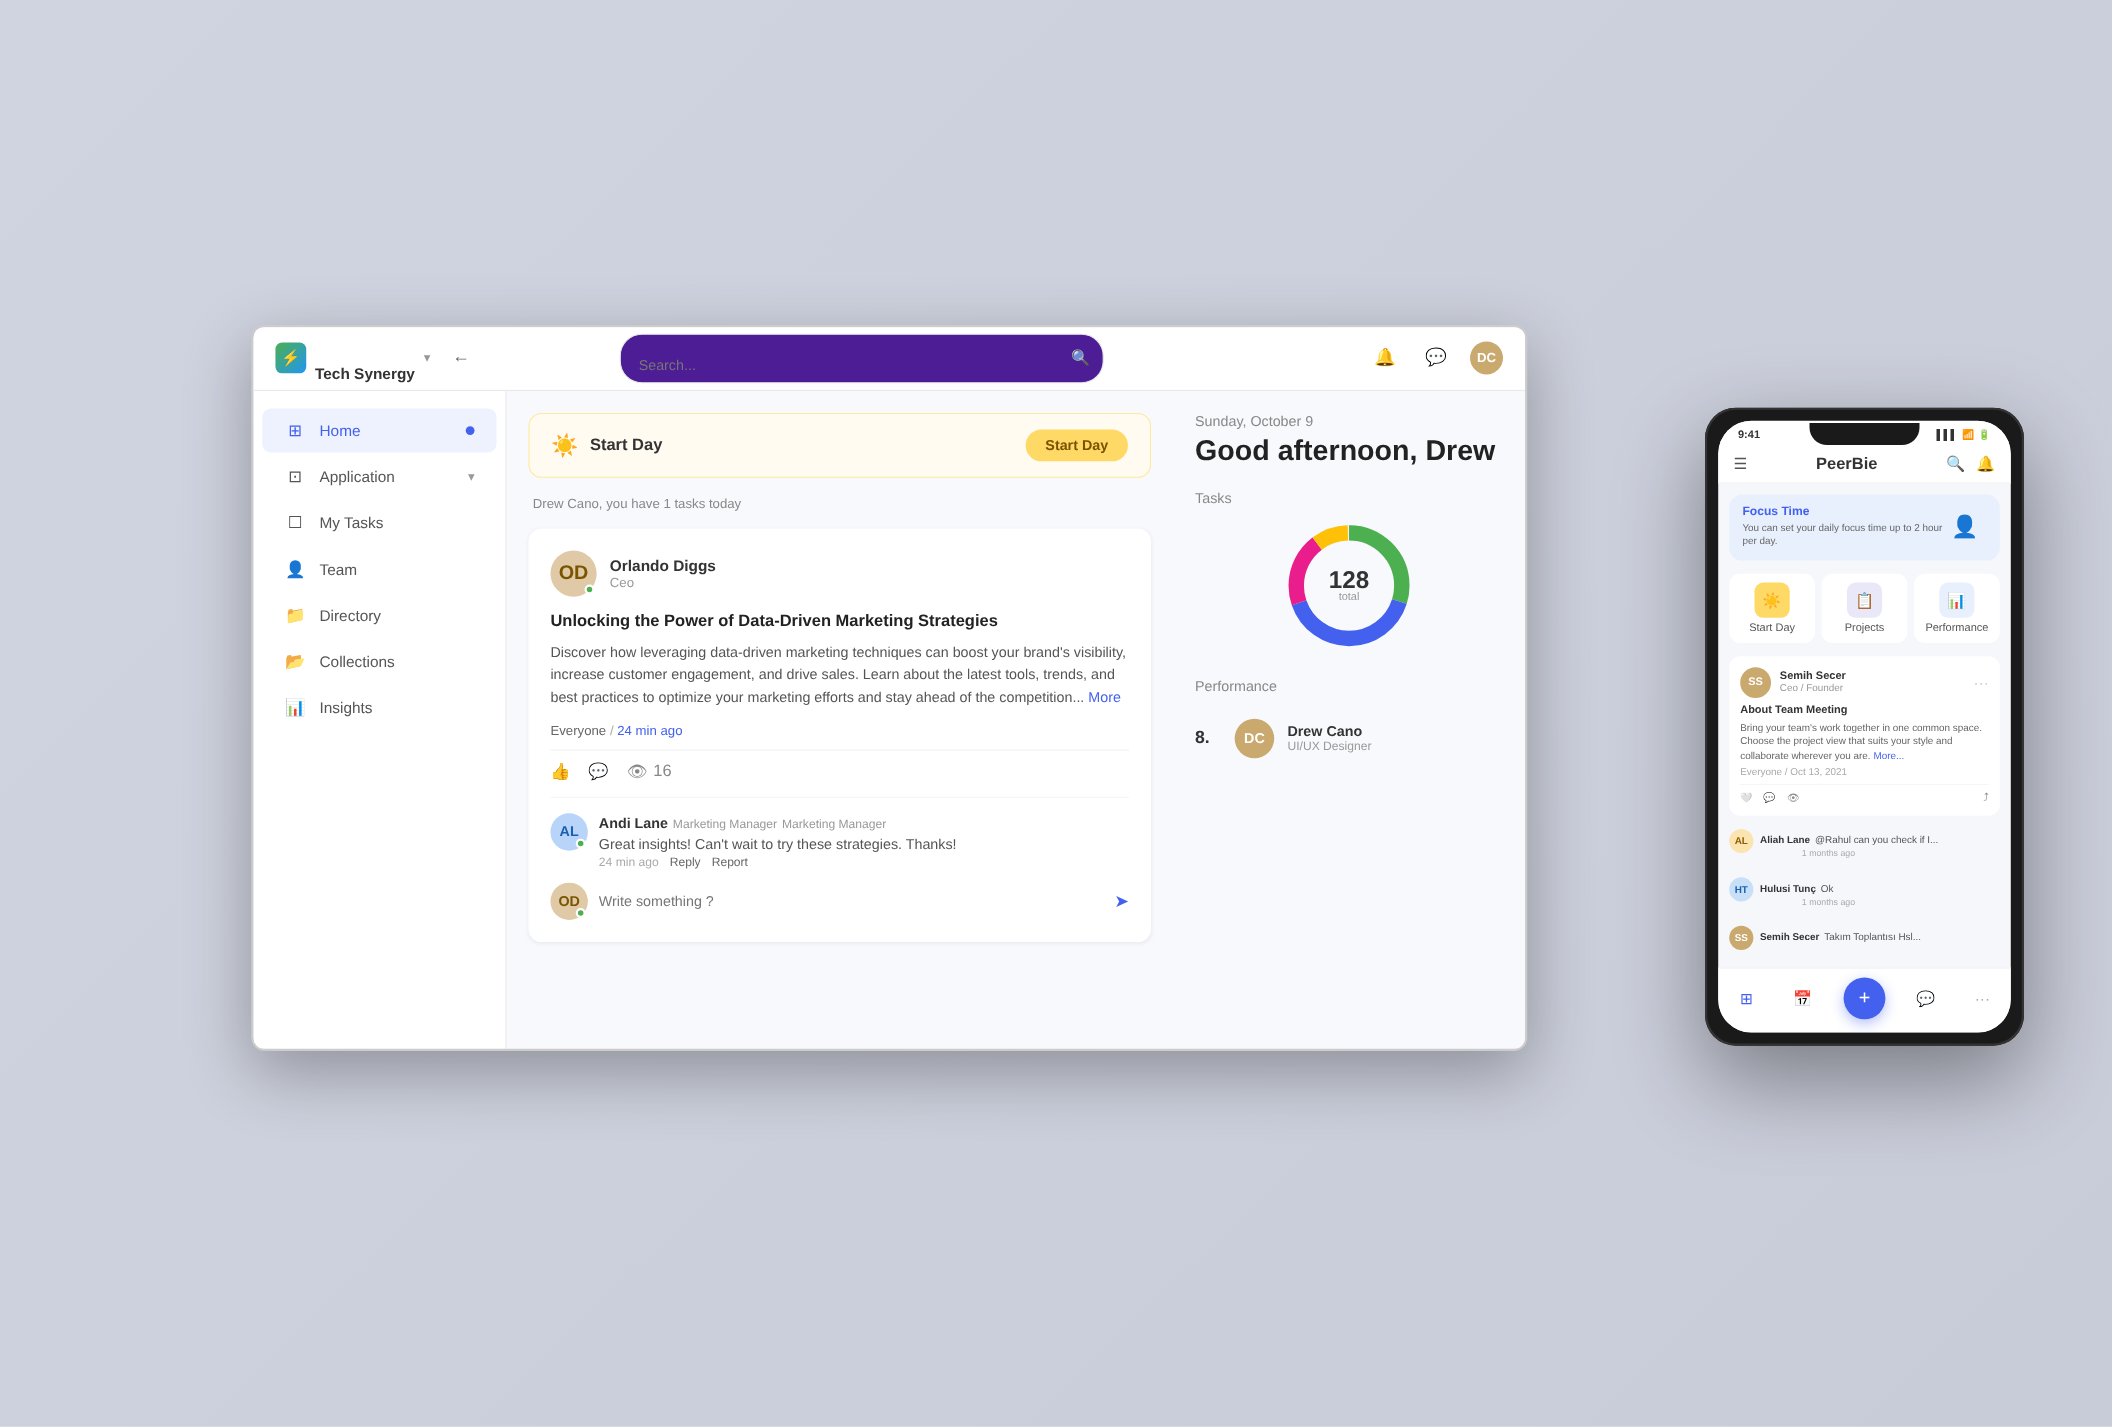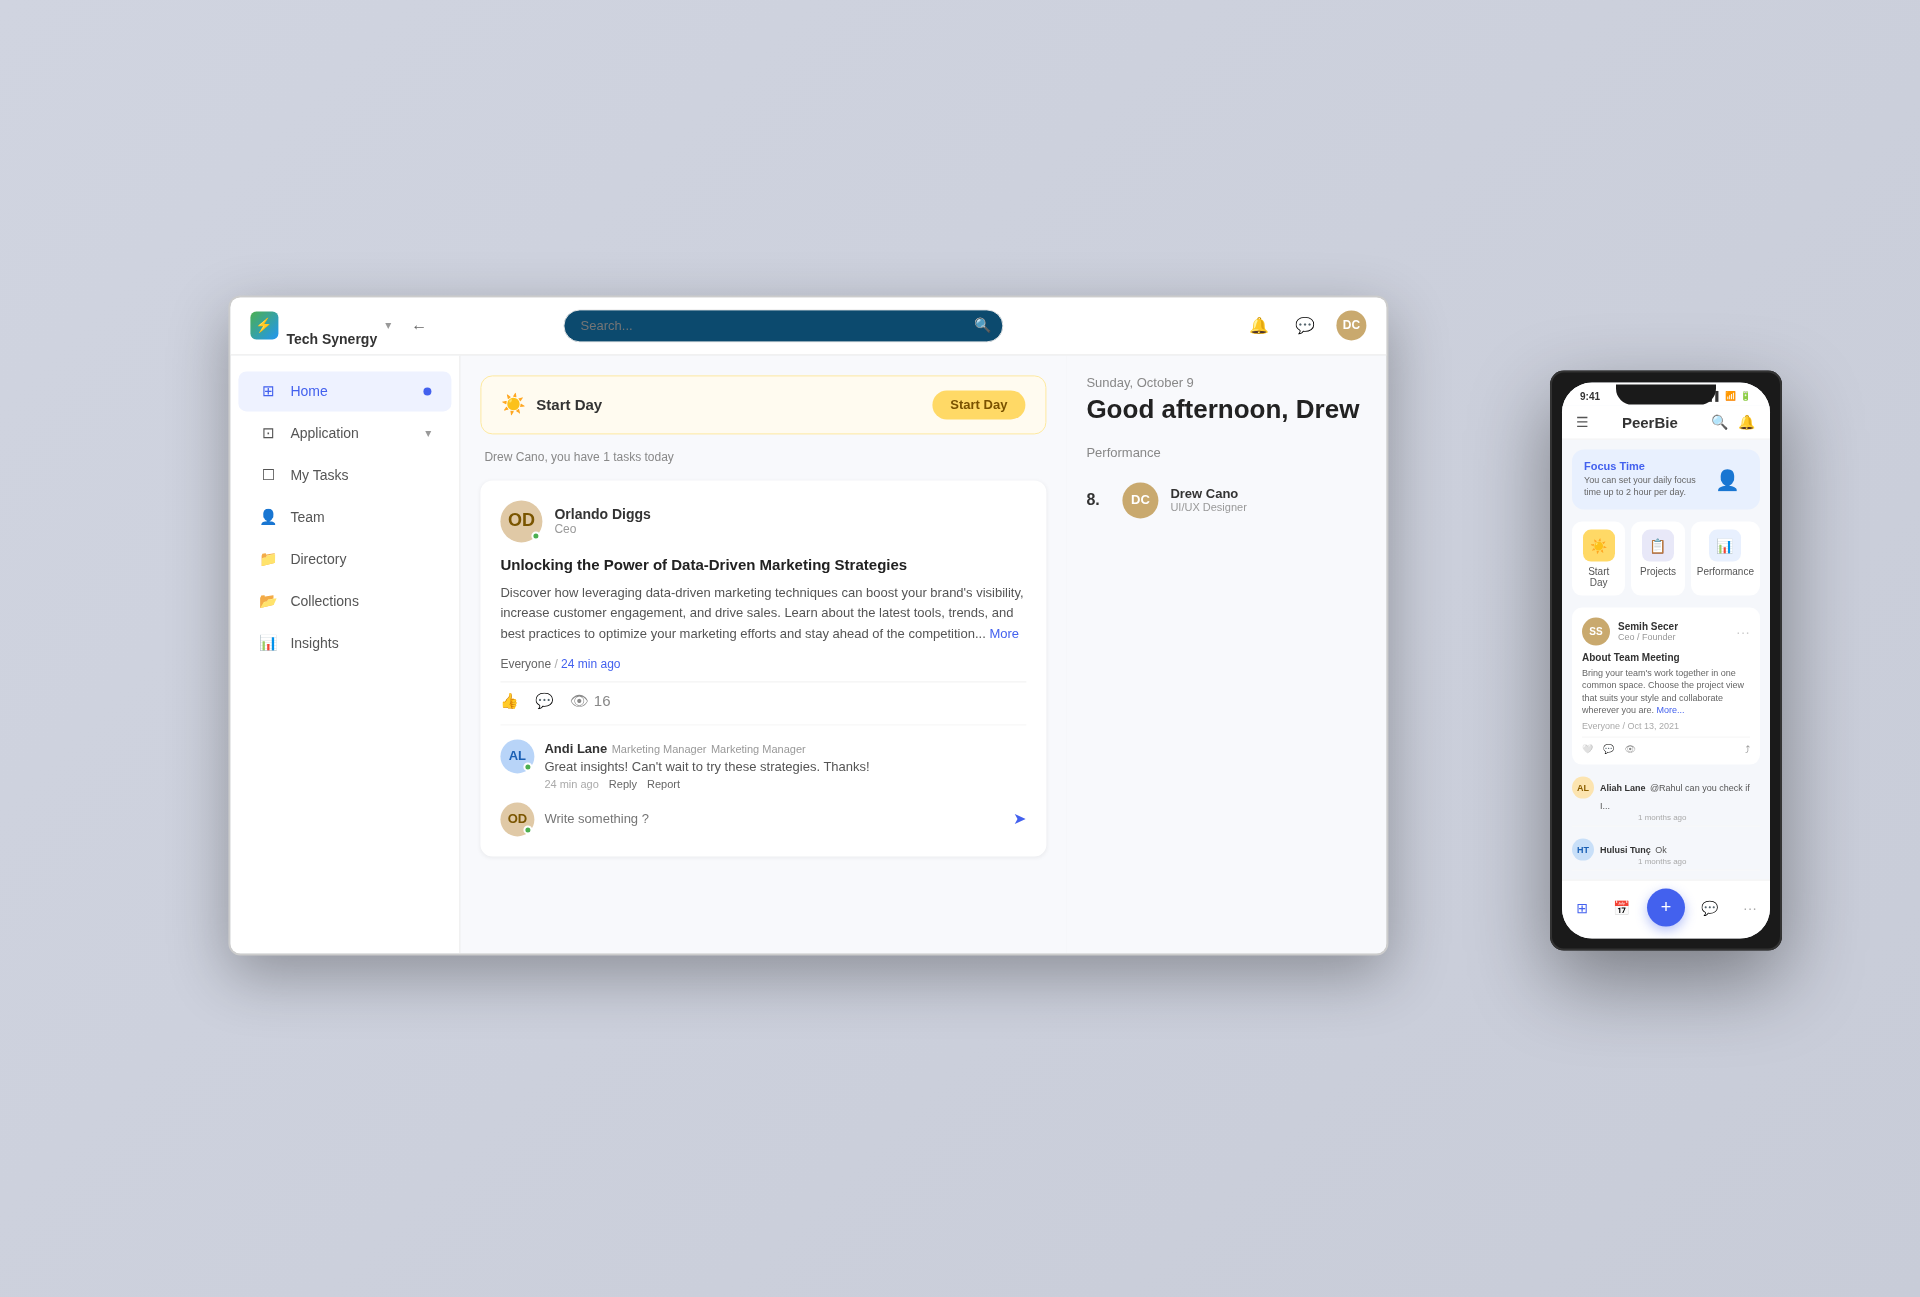--- a/index.html
+++ b/index.html
@@ -98,26 +98,26 @@
 
     .search-bar {
       flex: 1;
       max-width: 440px;
       position: relative;
       margin: 0 auto;
     }
 
     .search-input {
       width: 100%;
-      padding: 8px 36px 8px 16px;
+      padding: 20px 36px 8px 16px;
       border: 1px solid #e8e8e8;
       border-radius: 20px;
       font-size: 13px;
       color: #999;
-      background: #0c4a6e;
+      background: #4c1d95;
       outline: none;
     }
 
     .search-icon {
       position: absolute;
       right: 12px;
       top: 50%;
       transform: translateY(-50%);
       color: #999;
       font-size: 14px;
@@ -604,24 +604,24 @@
       position: absolute;
       right: 80px;
       top: 50%;
       transform: translateY(-48%);
       width: 290px;
       height: 580px;
       z-index: 10;
     }
 
     .phone-frame {
-      width: 232px;
+      width: 290px;
       height: 580px;
       background: #1a1a1a;
-      border-radius: 14px;
+      border-radius: 28px;
       padding: 12px;
       box-shadow: 0 30px 80px rgba(0,0,0,0.4), inset 0 0 0 2px #333;
       position: relative;
     }
 
     .phone-notch {
       position: absolute;
       top: 14px;
       left: 50%;
       transform: translateX(-50%);
@@ -1074,20 +1074,39 @@
                   <span class="send-btn">➤</span>
                 </div>
               </div>
             </div>
           </div>
 
           <div class="right-panel">
             <div class="greeting-date">Sunday, October 9</div>
             <div class="greeting-title">Good afternoon, Drew</div>
 
+            <div class="tasks-section">
+              <div class="section-label">Tasks</div>
+              <div class="donut-container">
+                <svg class="donut-svg" viewBox="0 0 120 120">
+
+                  <circle cx="60" cy="60" r="48" fill="none" stroke="#f0f0f0" stroke-width="14"></circle>
+
+                  <circle cx="60" cy="60" r="48" fill="none" stroke="#4CAF50" stroke-width="14" stroke-dasharray="90 212" stroke-dashoffset="0" transform="rotate(-90 60 60)"></circle>
+
+                  <circle cx="60" cy="60" r="48" fill="none" stroke="#4361ee" stroke-width="14" stroke-dasharray="120 182" stroke-dashoffset="-90" transform="rotate(-90 60 60)"></circle>
+
+                  <circle cx="60" cy="60" r="48" fill="none" stroke="#e91e8c" stroke-width="14" stroke-dasharray="60 242" stroke-dashoffset="-210" transform="rotate(-90 60 60)"></circle>
+
+                  <circle cx="60" cy="60" r="48" fill="none" stroke="#ffc107" stroke-width="14" stroke-dasharray="30 272" stroke-dashoffset="-270" transform="rotate(-90 60 60)"></circle>
+                  <text x="60" y="56" class="donut-center donut-number">128</text>
+                  <text x="60" y="70" class="donut-center donut-label">total</text>
+                </svg>
+              </div>
+            </div>
 
             <div class="performance-section">
               <div class="section-label">Performance</div>
               <div class="performance-item">
                 <span class="perf-rank">8.</span>
                 <div class="perf-avatar">DC</div>
                 <div class="perf-info">
                   <div class="perf-name">Drew Cano</div>
                   <div class="perf-role">UI/UX Designer</div>
                 </div>

